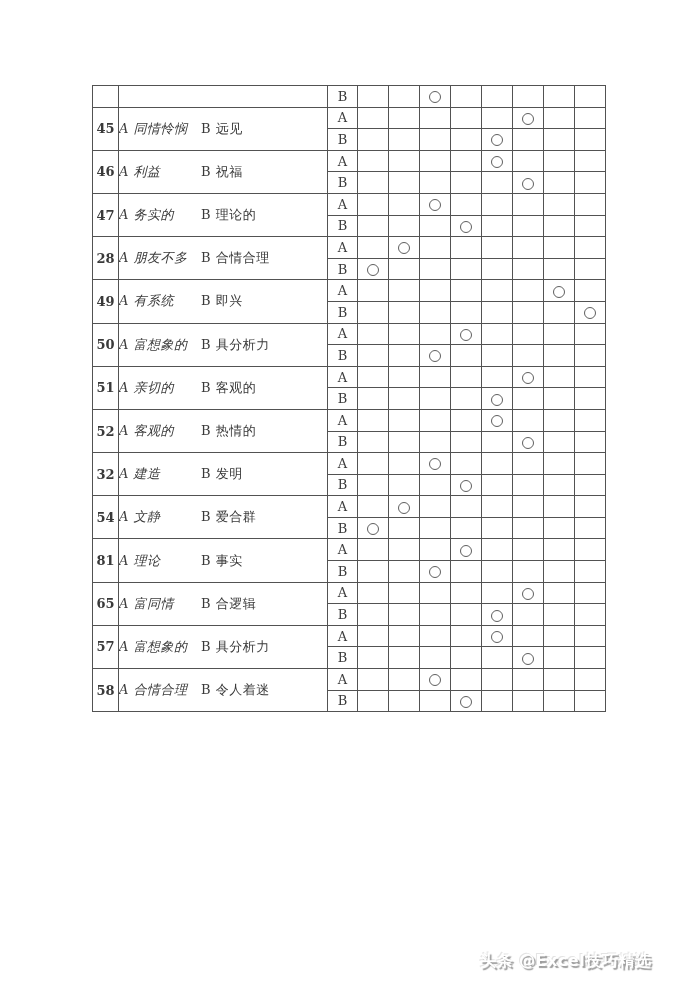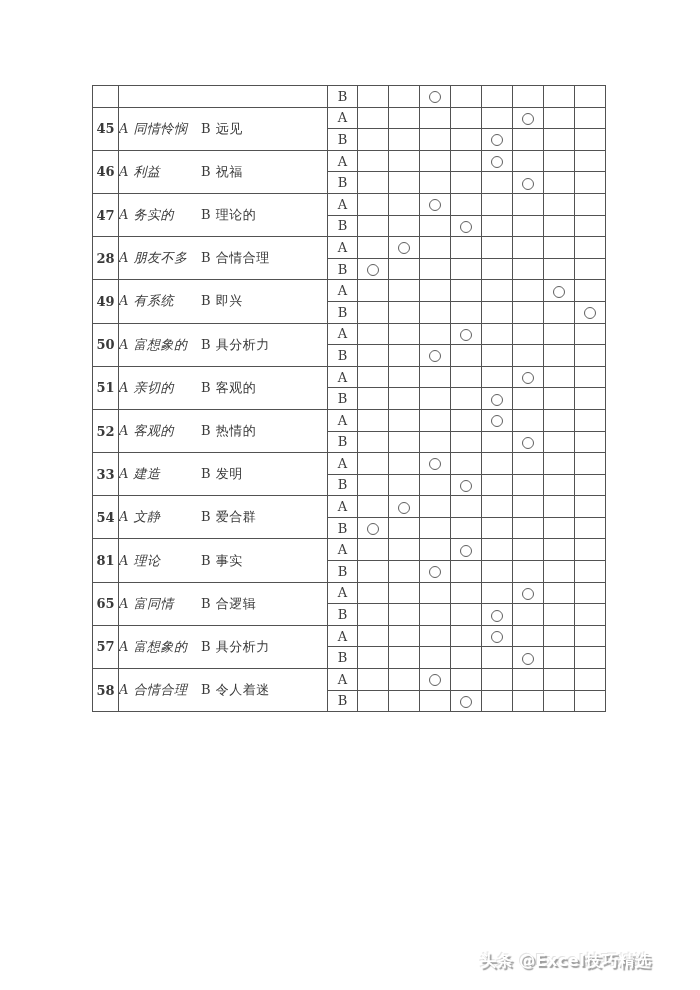--- a/index.html
+++ b/index.html
@@ -292,21 +292,21 @@
           <td class="answer-cell"></td>
           <td class="answer-cell"></td>
           <td class="answer-cell"></td>
           <td class="answer-cell"></td>
           <td class="answer-cell"></td>
           <td class="answer-cell"><span class="circle"></span></td>
           <td class="answer-cell"></td>
           <td class="answer-cell"></td>
         </tr>
         <tr>
-          <td class="num-cell" rowspan="2">33</td>
+          <td class="num-cell" rowspan="2">32</td>
           <td class="text-cell" rowspan="2"><span class="opt-a">A 建造</span><span class="opt-b">B 发明</span></td>
           <td class="ab-cell">A</td>
           <td class="answer-cell"></td>
           <td class="answer-cell"></td>
           <td class="answer-cell"><span class="circle"></span></td>
           <td class="answer-cell"></td>
           <td class="answer-cell"></td>
           <td class="answer-cell"></td>
           <td class="answer-cell"></td>
           <td class="answer-cell"></td>

